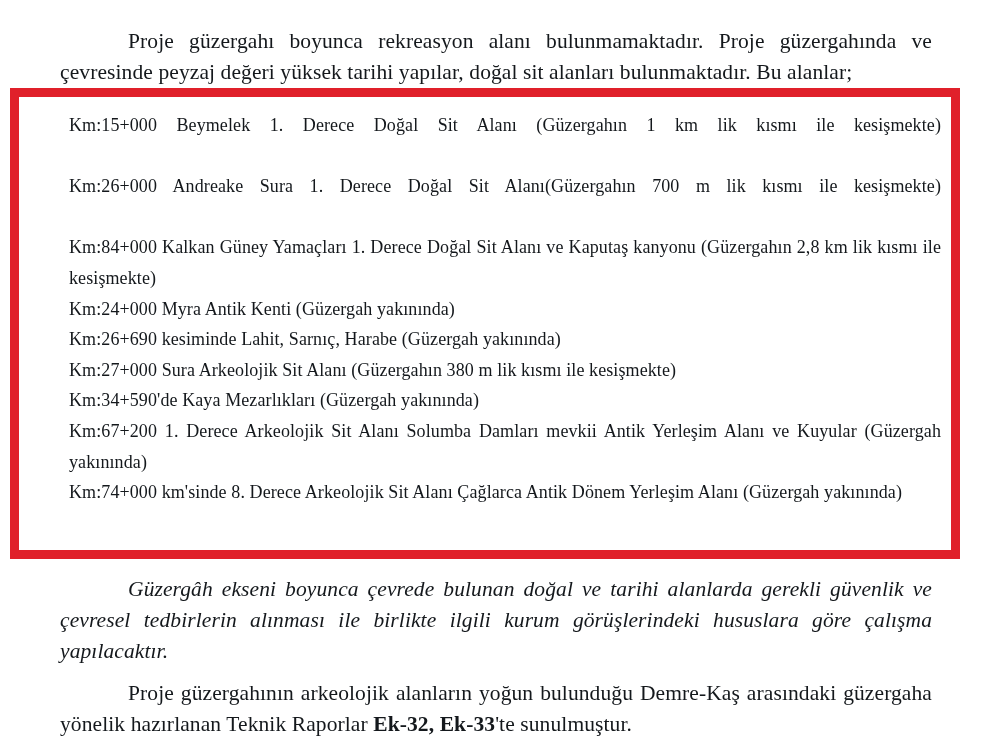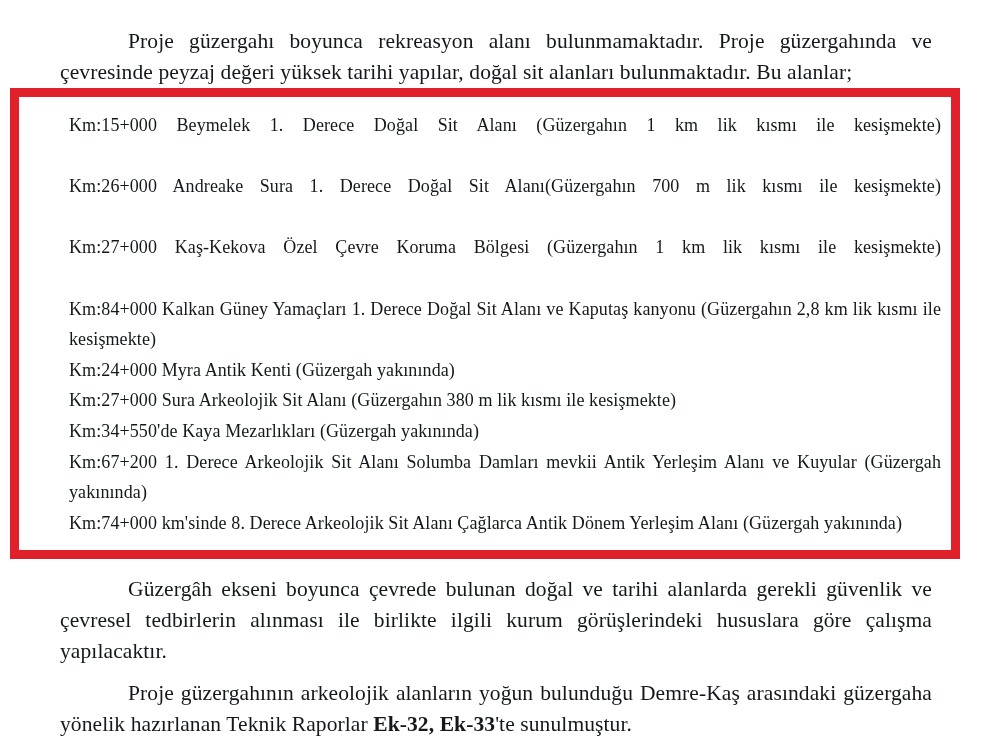--- a/index.html
+++ b/index.html
@@ -87,20 +87,21 @@
     text-align: justify;
     text-justify: inter-word;
   }
 
   
   #closing-paragraph-1 {
     position: absolute;
     left: 60px;
     top: 574px;
     width: 872px;
+    font-style: italic;
   }
   #closing-paragraph-2 {
     position: absolute;
     left: 60px;
     top: 678px;
     width: 872px;
   }
 
   .bold {
     font-weight: bold;
@@ -110,25 +111,25 @@
 <body>
 
 <div class="page">
 
   <p class="para" id="intro-paragraph"><span class="indent"></span><span>Proje güzergahı boyunca rekreasyon alanı bulunmamaktadır. Proje güzergahında ve çevresinde peyzaj değeri yüksek tarihi yapılar, doğal sit alanları bulunmaktadır. Bu alanlar;</span></p>
 
   <div id="highlight-box">
     <ul id="site-list">
       <li class="justified">Km:15+000  Beymelek 1. Derece Doğal Sit Alanı (Güzergahın 1 km lik kısmı ile kesişmekte)</li>
       <li class="justified">Km:26+000 Andreake Sura 1. Derece Doğal Sit Alanı(Güzergahın 700 m lik kısmı ile kesişmekte)</li>
-      <li class="justified">Km:27+000 Kaş-Kekova Özel Çevre Koruma Bölgesi (Güzergahın 1 km lik kısmı ile kesişmekte)</li>
       <li class="wrapwide">Km:84+000 Kalkan Güney Yamaçları 1. Derece Doğal Sit Alanı ve Kaputaş kanyonu (Güzergahın 2,8 km lik kısmı ile kesişmekte)</li>
       <li>Km:24+000 Myra Antik Kenti (Güzergah yakınında)</li>
+      <li>Km:26+690 kesiminde Lahit, Sarnıç, Harabe (Güzergah yakınında)</li>
       <li>Km:27+000 Sura Arkeolojik Sit Alanı (Güzergahın 380 m lik kısmı ile kesişmekte)</li>
-      <li>Km:34+550'de Kaya Mezarlıkları (Güzergah yakınında)</li>
+      <li>Km:34+590'de Kaya Mezarlıkları (Güzergah yakınında)</li>
       <li class="wrapwide">Km:67+200 1. Derece Arkeolojik Sit Alanı Solumba Damları mevkii Antik Yerleşim Alanı ve Kuyular (Güzergah yakınında)</li>
       <li class="wrapwide">Km:74+000 km'sinde 8. Derece Arkeolojik Sit Alanı Çağlarca Antik Dönem Yerleşim Alanı (Güzergah yakınında)</li>
     </ul>
   </div>
 
   <p class="para" id="closing-paragraph-1"><span class="indent"></span><span>Güzergâh ekseni boyunca çevrede bulunan doğal ve tarihi alanlarda gerekli güvenlik ve çevresel tedbirlerin alınması ile birlikte ilgili kurum görüşlerindeki hususlara göre çalışma yapılacaktır.</span></p>
 
   <p class="para" id="closing-paragraph-2"><span class="indent"></span><span>Proje güzergahının arkeolojik alanların yoğun bulunduğu Demre-Kaş arasındaki güzergaha yönelik hazırlanan Teknik Raporlar </span><span class="bold">Ek-32, Ek-33</span><span>'te sunulmuştur.</span></p>
 
 </div>

